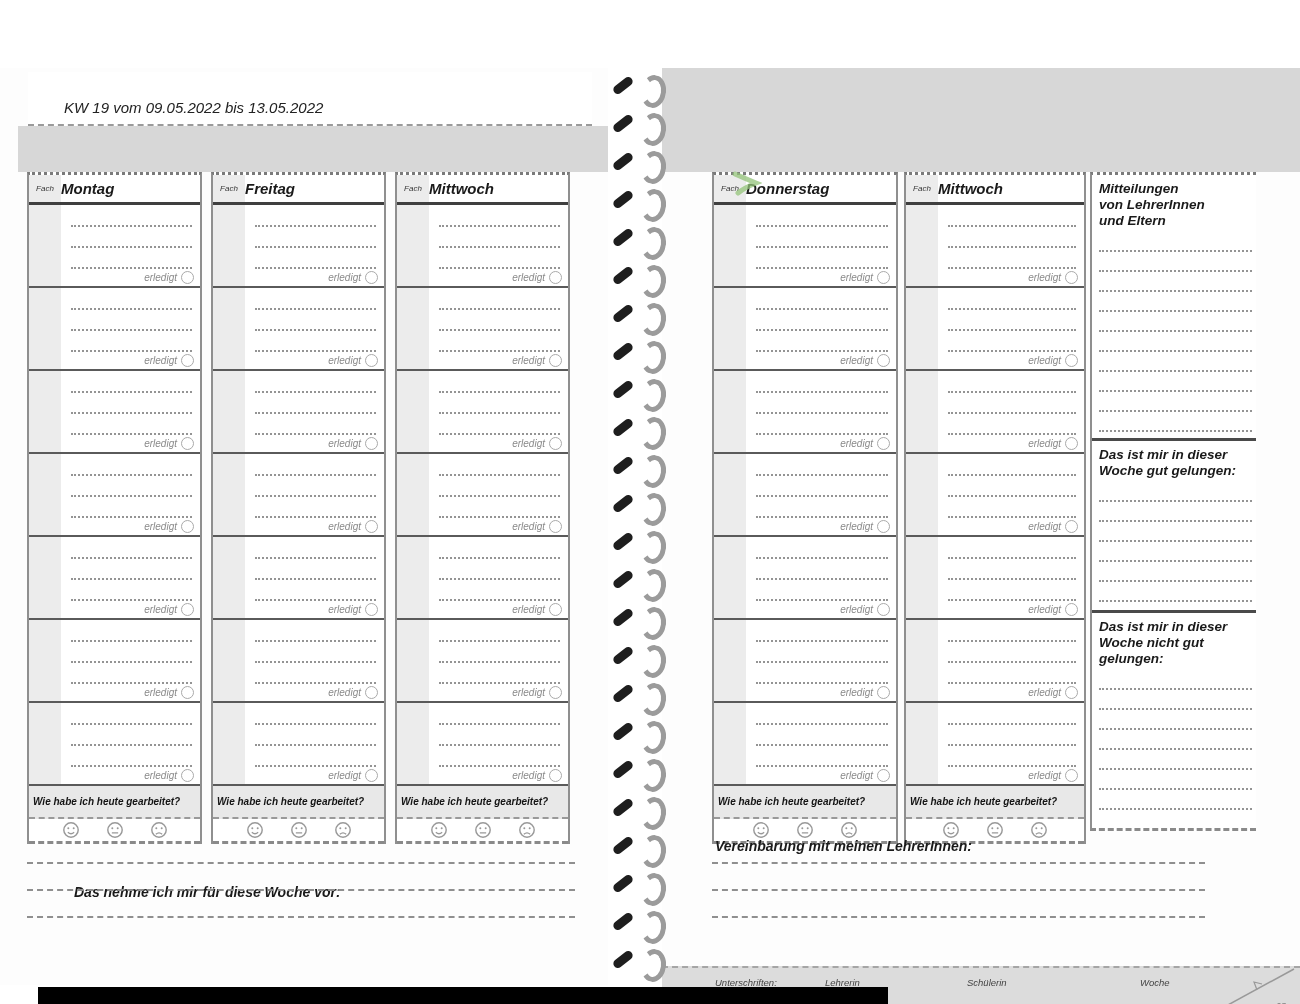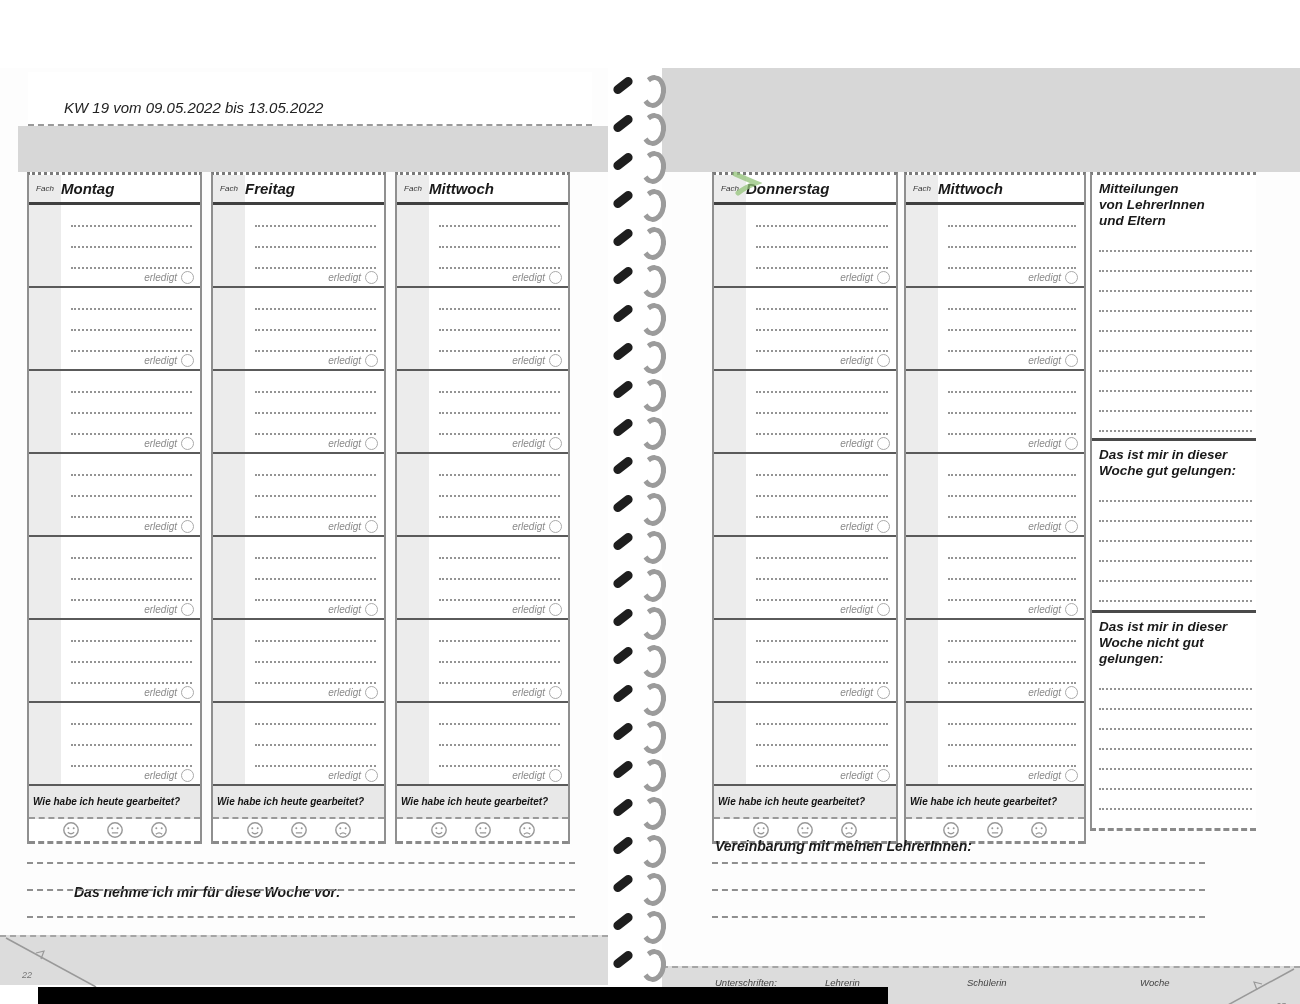--- a/index.html
+++ b/index.html
@@ -417,27 +417,20 @@
   </div>
 </div>
 
     <div class="sec-head res-head">Das nehme ich mir für diese Woche vor:</div>
     <div class="res-lines">
       <div class="hline hl0"></div>
       <div class="hline hl1"></div>
       <div class="hline hl2"></div>
     </div>
 
-    <div class="footer footer-left">
-      <svg class="corner-svg" style="left:0;" width="110" height="50">
-        <line x1="6" y1="1" x2="96" y2="50" stroke="#999" stroke-width="1.5"></line>
-        <path d="M36 16 l8 -2 l-3 8" fill="none" stroke="#999" stroke-width="1.2"></path>
-      </svg>
-      <span class="pageno pn-left">22</span>
-    </div>
   </div>
 
   <div class="spiral">
       <div class="coil"></div>
       <div class="coil"></div>
       <div class="coil"></div>
       <div class="coil"></div>
       <div class="coil"></div>
       <div class="coil"></div>
       <div class="coil"></div>

